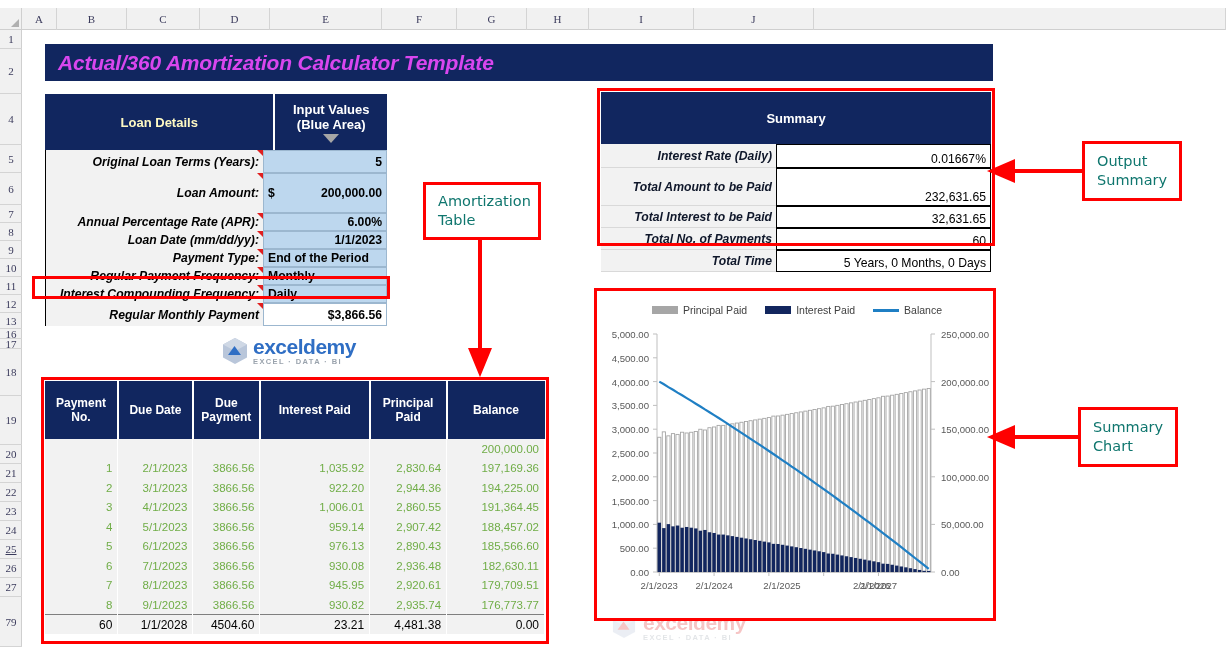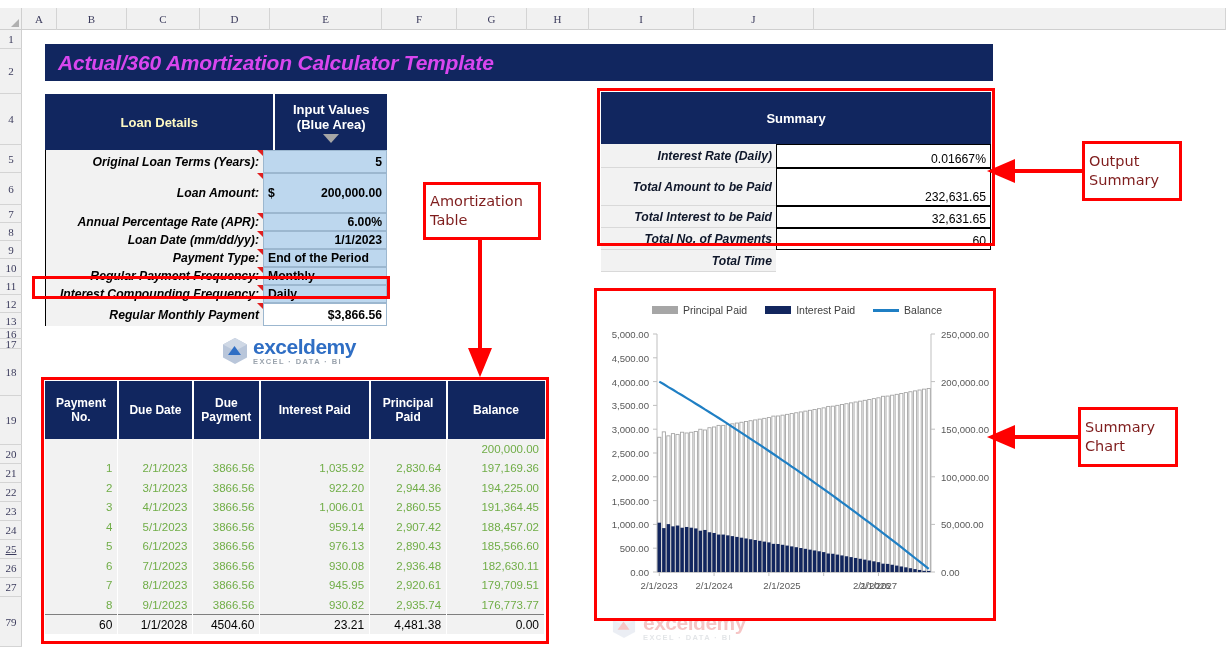--- a/index.html
+++ b/index.html
@@ -145,23 +145,23 @@
   .lg-swatch { width:26px; height:8px; }
   .lg-line { width:26px; height:3px; }
   #plot { position:relative; width:392px; height:285px; }
   .yl-label { position:absolute; right:0; font-size:9.6px; color:#595959; text-align:right; transform:translateY(-50%); white-space:nowrap; }
   .yr-label { position:absolute; left:0; font-size:9.6px; color:#595959; text-align:left; transform:translateY(-50%); white-space:nowrap; }
   .xt-label { position:absolute; font-size:9.6px; color:#595959; transform:translateX(-50%); white-space:nowrap; }
 
   
   .ann-box {
     position:absolute; border:3px solid #ff0000; background:#ffffff;
-    color:#7f1d1d; font-size:14.5px; line-height:19px;
+    color:#0f766e; font-size:14.5px; line-height:19px;
     display:flex; flex-direction:column; justify-content:center;
-    padding-left:4px; font-family:"DejaVu Sans", sans-serif;
+    padding-left:12px; font-family:"DejaVu Sans", sans-serif;
   }
   .ann-svg { position:absolute; left:0; top:0; overflow:visible; }
 </style>
 </head>
 <body>
 
 <div id="col-header">
     <div style="width: 22px; height: 22px; flex: 0 0 22px;"></div>
     <div class="col-cell" style="width: 35px; flex: 0 0 35px;">A</div>
     <div class="col-cell" style="width: 70px; flex: 0 0 70px;">B</div>
@@ -434,20 +434,21 @@
       <div class="sm-row" style="height: 22px;">
         <div class="sm-label">Total Interest to be Paid</div>
         <div class="sm-val">32,631.65</div>
       </div>
       <div class="sm-row" style="height: 22px;">
         <div class="sm-label">Total No. of Payments</div>
         <div class="sm-val">60</div>
       </div>
       <div class="sm-row" style="height: 22px;">
         <div class="sm-label">Total Time</div>
+        <div class="sm-val">5 Years, 0 Months, 0 Days</div>
       </div>
     </div>
 </div>
 <div class="redbox" style="left:597px; top:88px; width:398px; height:158px;"></div>
 
 <div id="chart-wrap">
   <div id="chart-legend">
       <div class="lg-item">
         <div class="lg-swatch" style="background: rgb(166, 166, 166);"></div>
         <span>Principal Paid</span>

